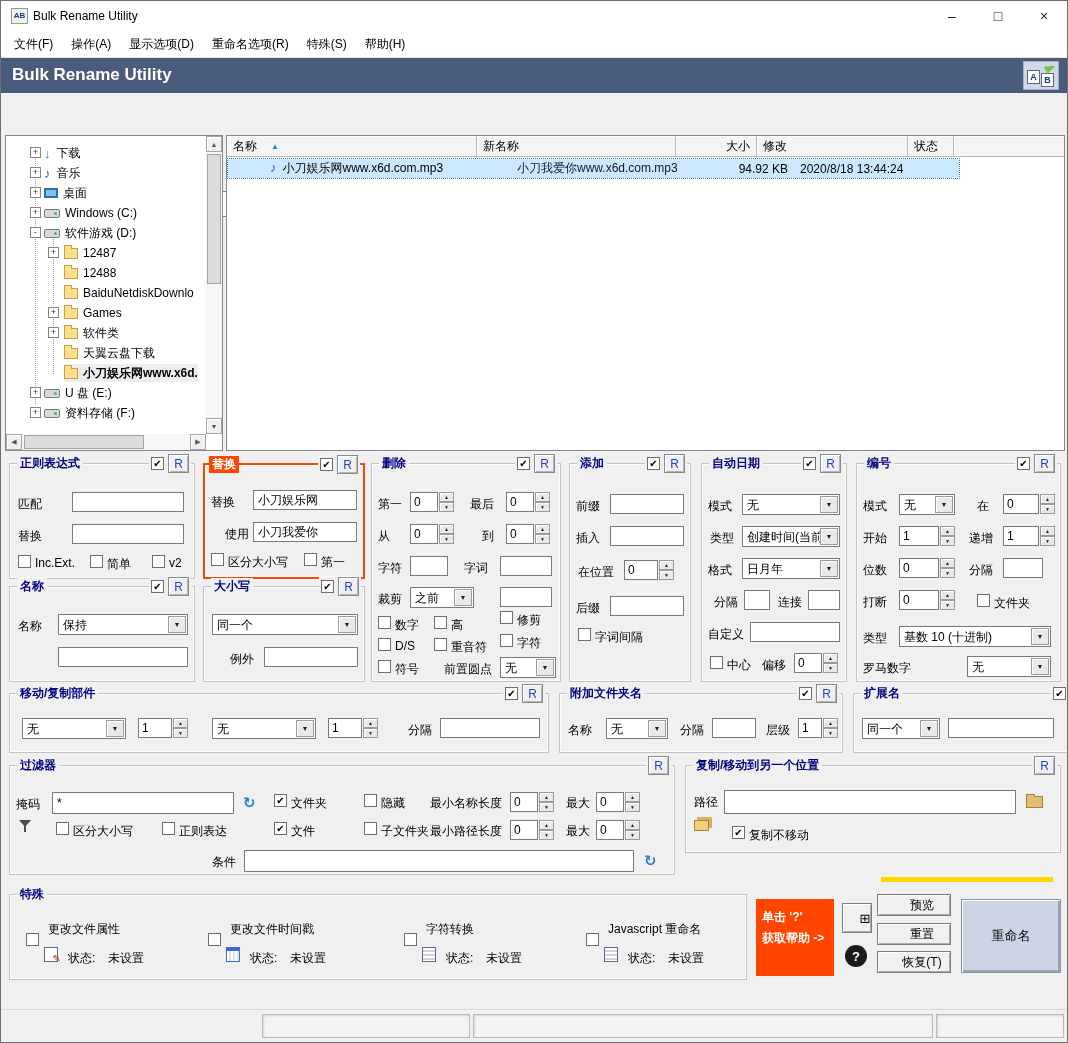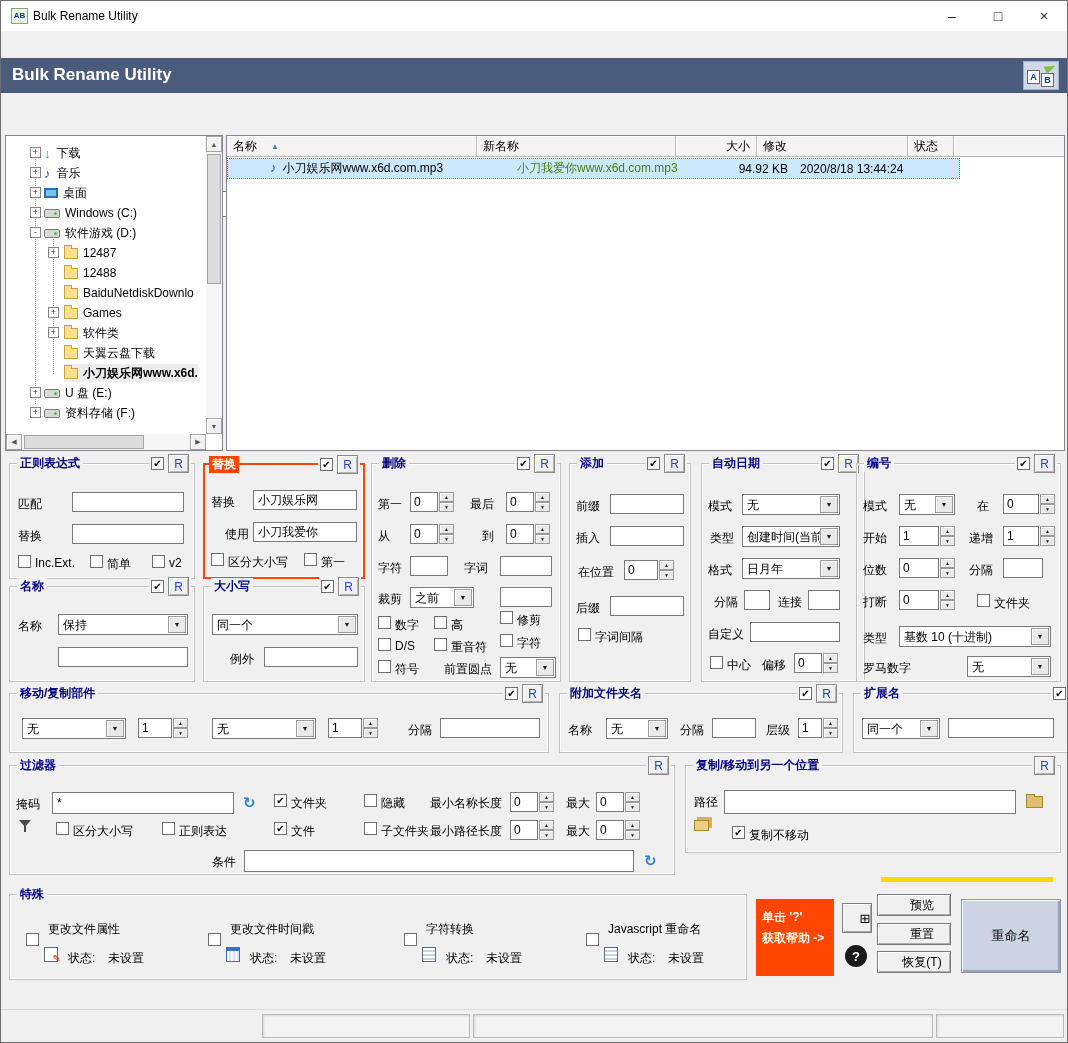--- a/index.html
+++ b/index.html
@@ -59,21 +59,21 @@
   .sel-tree{font-weight:bold;background:#ededed;}
   
   .sbtn{position:absolute;background:#f0f0f0;border:1px solid #a5a5a5;box-shadow:inset 1px 1px 0 #fff;font-size:7px;color:#555;display:flex;align-items:center;justify-content:center;}
   .strack{position:absolute;background:#f6f6f6;}
   .sthumb{position:absolute;background:#dcdcdc;border:1px solid #a5a5a5;}
   
   .flist{position:absolute;left:225px;top:134px;width:839px;height:316px;background:#fff;border:1px solid #828790;overflow:hidden;}
   .fh{position:absolute;top:0;height:21px;background:#f4f4f4;border-right:1px solid #b9b9b9;border-bottom:1px solid #b9b9b9;box-shadow:inset 1px 1px 0 #fff;font-size:12px;display:flex;align-items:center;padding:0 6px;}
   .frow{position:absolute;left:1px;top:23px;width:731px;height:19px;background:#cce8ff;outline:1px dotted #3c7fb1;display:flex;align-items:center;font-size:12px;}
   .fcell{position:absolute;white-space:nowrap;overflow:hidden;margin-left:36px;}
-  .green{color:#4d7c0f;}
+  .green{color:#0f172a;}
   
   .funnel{position:absolute;width:16px;height:16px;}
   .funnel::before{content:"";position:absolute;left:1px;top:2px;width:0;height:0;border-left:6px solid transparent;border-right:6px solid transparent;border-top:7px solid #4a4a4a;}
   .funnel::after{content:"";position:absolute;left:6px;top:8px;width:2px;height:6px;background:#4a4a4a;}
   .ico-browse{position:absolute;width:17px;height:12px;background:#e2bd74;border:1px solid #a8862f;}
   .ico-browse::before{content:"";position:absolute;left:-1px;top:-3px;width:7px;height:2px;background:#e2bd74;border:1px solid #a8862f;border-bottom:none;}
   .ico-copyfolder{position:absolute;width:15px;height:11px;background:#f0cf85;border:1px solid #a8862f;box-shadow:3px -3px 0 #d9b05a;}
   
   .spicon{position:absolute;width:14px;height:15px;background:#fff;border:1px solid #5f6b84;}
   .spicon.lines{background:repeating-linear-gradient(#fff,#fff 2px,#9aa4b8 3px,#fff 4px);}
@@ -93,20 +93,28 @@
 <div id="root">
 
   <div class="titlebar">
     <div class="appicon">AB</div>
     <div class="apptitle">Bulk Rename Utility</div>
     <div class="wctl" style="right:92px;">–</div>
     <div class="wctl" style="right:46px;">□</div>
     <div class="wctl" style="right:0;">×</div>
   </div>
 
+  <div class="menubar">
+    <span>文件(F)</span>
+    <span>操作(A)</span>
+    <span>显示选项(D)</span>
+    <span>重命名选项(R)</span>
+    <span>特殊(S)</span>
+    <span>帮助(H)</span>
+  </div>
 
   <div class="banner">
     <div class="btxt">Bulk Rename Utility</div>
     <div class="blogo">
       <span class="pg" style="left:3px;top:8px;">A</span>
       <span class="pg" style="left:17px;top:11px;">B</span>
       <span class="arrow"></span>
     </div>
   </div>
 
@@ -360,21 +368,21 @@
           <span>▲</span>
           <span>▼</span>
         </span>
       </div>
     <span class="lbl" style="left:6px;top:136px;">后缀</span>
     <input class="tin" style="left: 40px; top: 132px; width: 74px;" value="">
     <span class="cb cbabs" style="left:8px;top:164px;"></span>
     <span class="lbl" style="left:25px;top:165px;">字词间隔</span>
   </div>
 
-  <div class="panel" style="left:700px;top:462px;width:164px;height:219px;">
+  <div class="panel" style="left:700px;top:462px;width:146px;height:219px;">
     <span class="ptitle">自动日期</span>
     <span class="phdr">
         <span class="cb on"></span>
         <span class="rbtn">R</span>
       </span>
     <span class="lbl" style="left:6px;top:34px;">模式</span>
     <div class="dd" style="left:40px;top:30px;width:98px;"><span>无</span></div>
     <span class="lbl" style="left:8px;top:66px;">类型</span>
     <div class="dd" style="left:40px;top:62px;width:98px;"><span>创建时间(当前</span></div>
     <span class="lbl" style="left:6px;top:98px;">格式</span>

